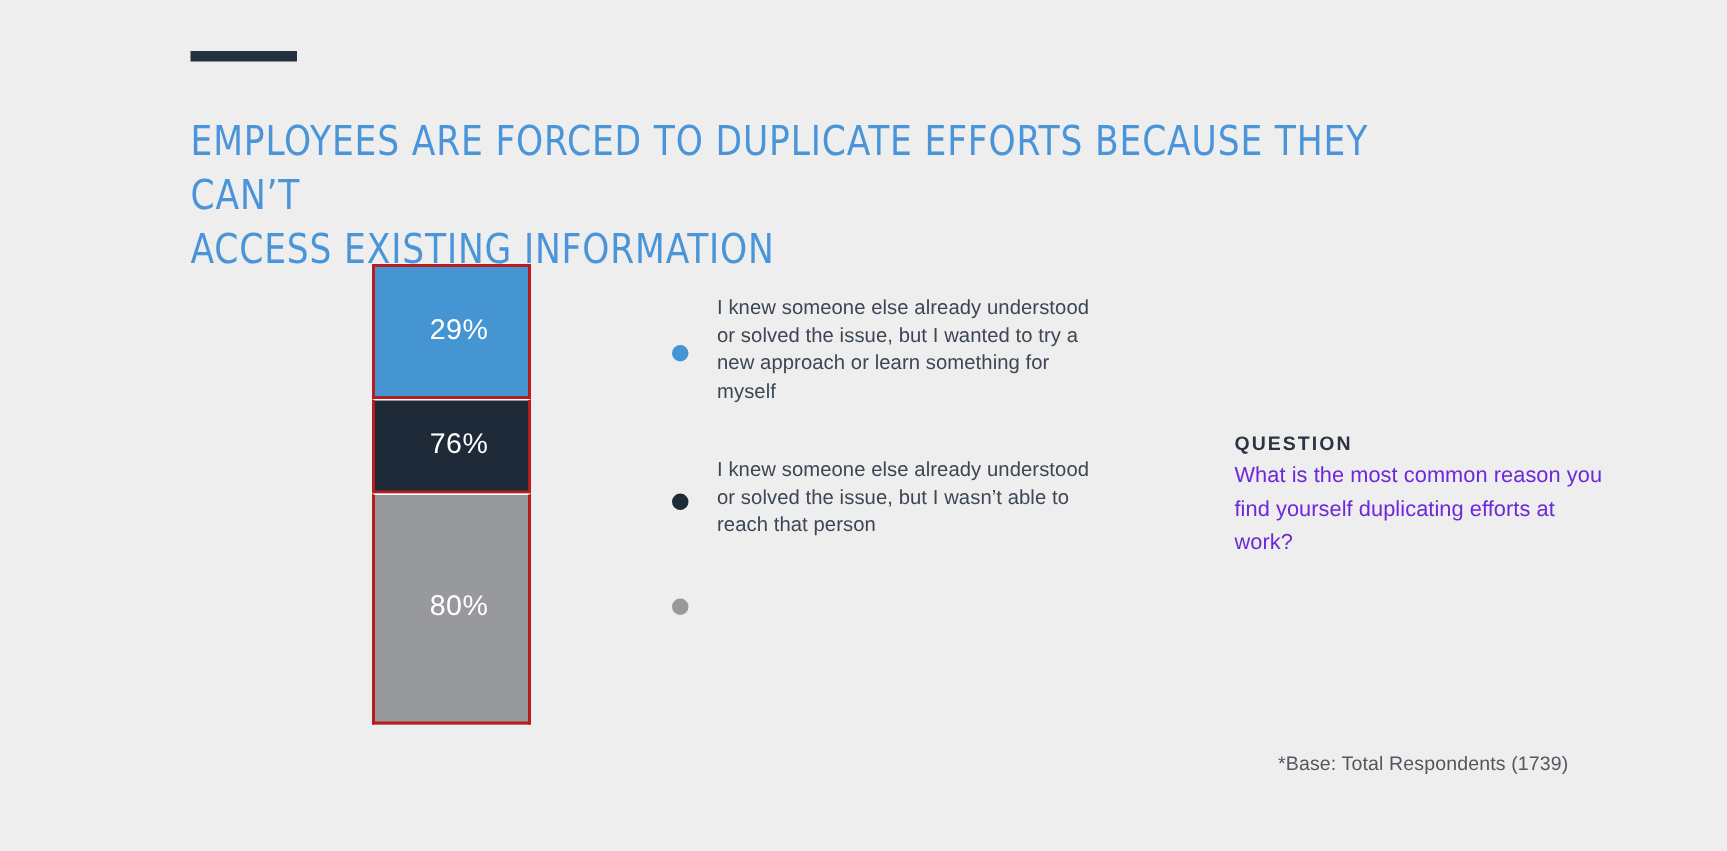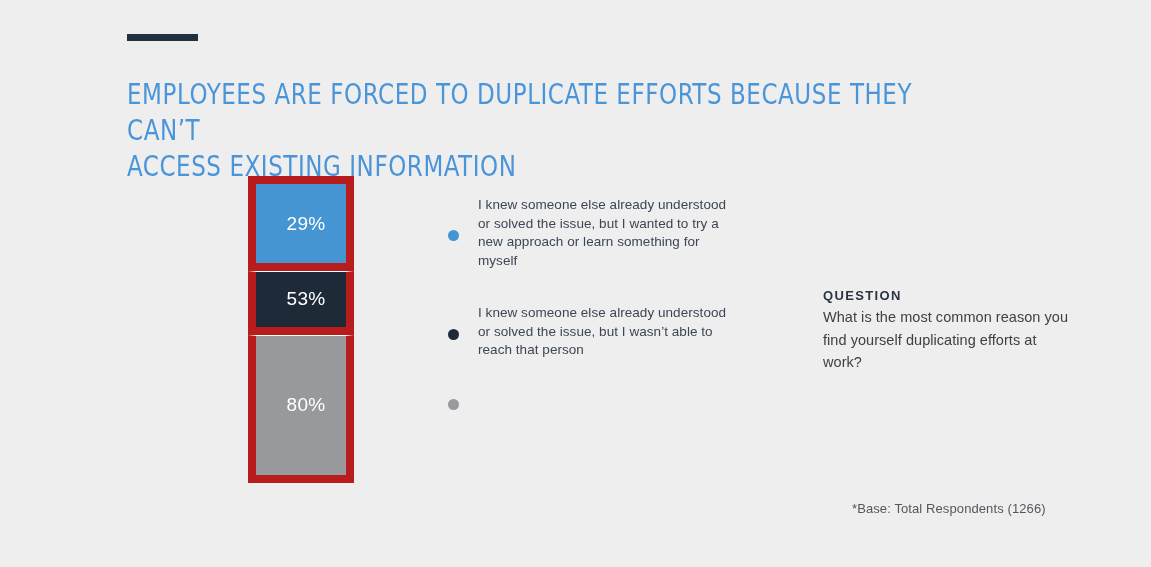--- a/index.html
+++ b/index.html
@@ -56,21 +56,21 @@
     left: 248px;
     top: 176px;
     width: 106px;
     height: 307px;
     display: flex;
     flex-direction: column;
   }
   .seg {
     position: relative;
     box-sizing: border-box;
-    border: 8px solid #b91c1c;
+    border: 2px solid #b91c1c;
     display: flex;
     align-items: center;
     justify-content: center;
   }
   .seg + .seg { border-top: 1px solid #ffffff; }
   .seg-label {
     color: #ffffff;
     font-size: 19px;
     font-weight: 400;
     letter-spacing: 0.3px;
@@ -114,21 +114,21 @@
   }
   .question-eyebrow {
     color: #2b3443;
     font-size: 13px;
     font-weight: bold;
     letter-spacing: 1.35px;
     margin-bottom: 3px;
     margin-top: 16px;
   }
   .question-text {
-    color: #404040;
+    color: #6d28d9;
     font-size: 14.5px;
     line-height: 22.5px;
     letter-spacing: 0.05px;
   }
 
   
   .footnote {
     position: absolute;
     left: 852px;
     top: 501px;
@@ -145,21 +145,21 @@
   <div class="accent-rule" style="background-color: rgb(34, 48, 63);"></div>
 
   <div class="headline" style="color: rgb(74, 149, 217);">EMPLOYEES ARE FORCED TO DUPLICATE EFFORTS BECAUSE THEY CAN’T
 ACCESS EXISTING INFORMATION</div>
 
   <div class="chart">
     <div class="seg" style="flex: 29 0 0px; background-color: rgb(69, 149, 211);">
       <span class="seg-label" style="color: rgb(255, 255, 255);">29%</span>
     </div>
     <div class="seg" style="flex: 20 0 0px; background-color: rgb(31, 42, 56);">
-      <span class="seg-label" style="color: rgb(255, 255, 255);">53%</span>
+      <span class="seg-label" style="color: rgb(255, 255, 255);">76%</span>
     </div>
     <div class="seg" style="flex: 51 0 0px; background-color: rgb(151, 153, 156);">
       <span class="seg-label" style="color: rgb(255, 255, 255);">80%</span>
     </div>
   </div>
 
   <div class="legend">
     <div class="legend-item">
       <span class="legend-dot" style="background-color: rgb(69, 149, 211);"></span>
       <span class="legend-text">I knew someone else already understood or solved the issue, but I wanted to try a new approach or learn something for myself</span>
@@ -171,15 +171,15 @@
     <div class="legend-item">
       <span class="legend-dot" style="background-color: rgb(151, 153, 156);"></span>
     </div>
   </div>
 
   <div class="question-block">
     <div class="question-eyebrow">QUESTION</div>
     <div class="question-text">What is the most common reason you find yourself duplicating efforts at work?</div>
   </div>
 
-  <div class="footnote">*Base: Total Respondents (1266)</div>
+  <div class="footnote">*Base: Total Respondents (1739)</div>
 
 </div>
 
 </body></html>

